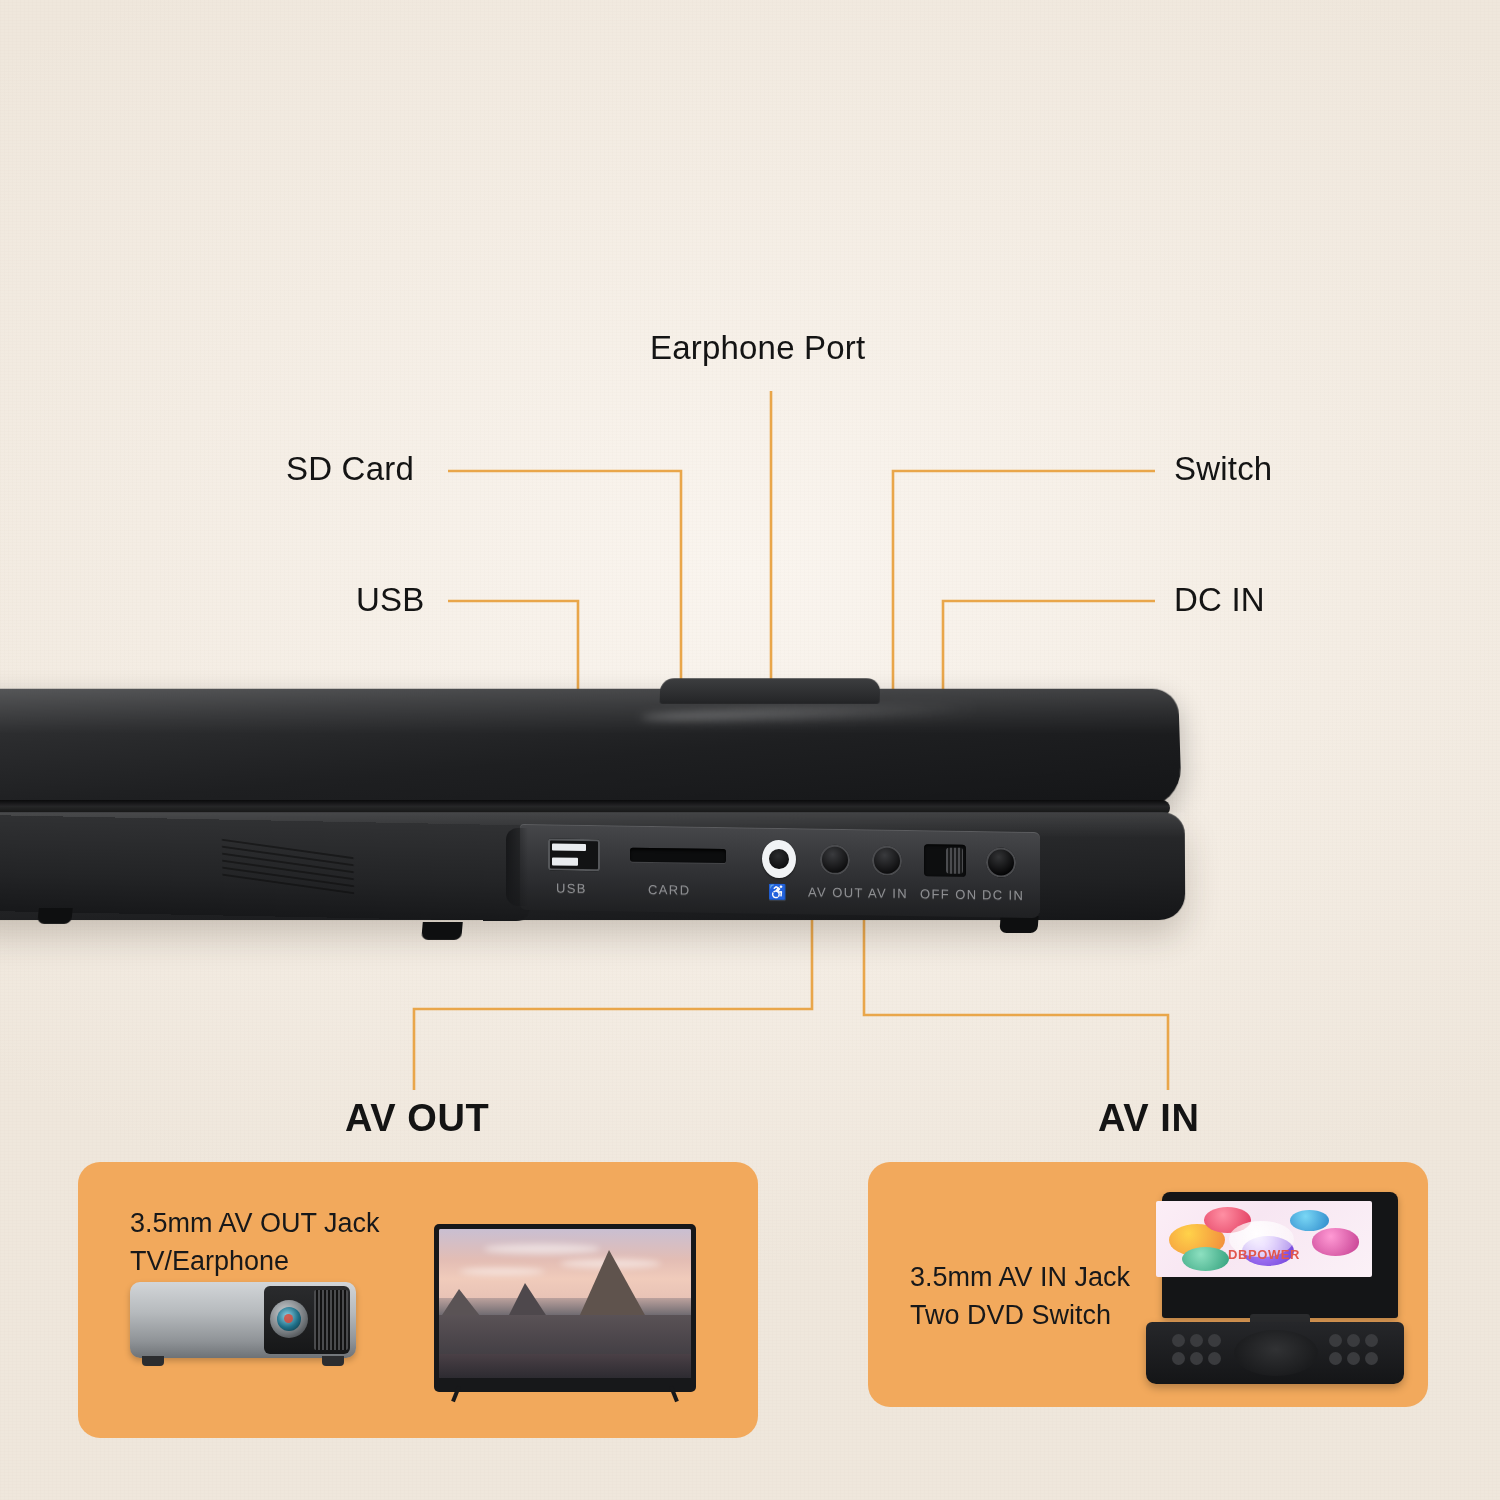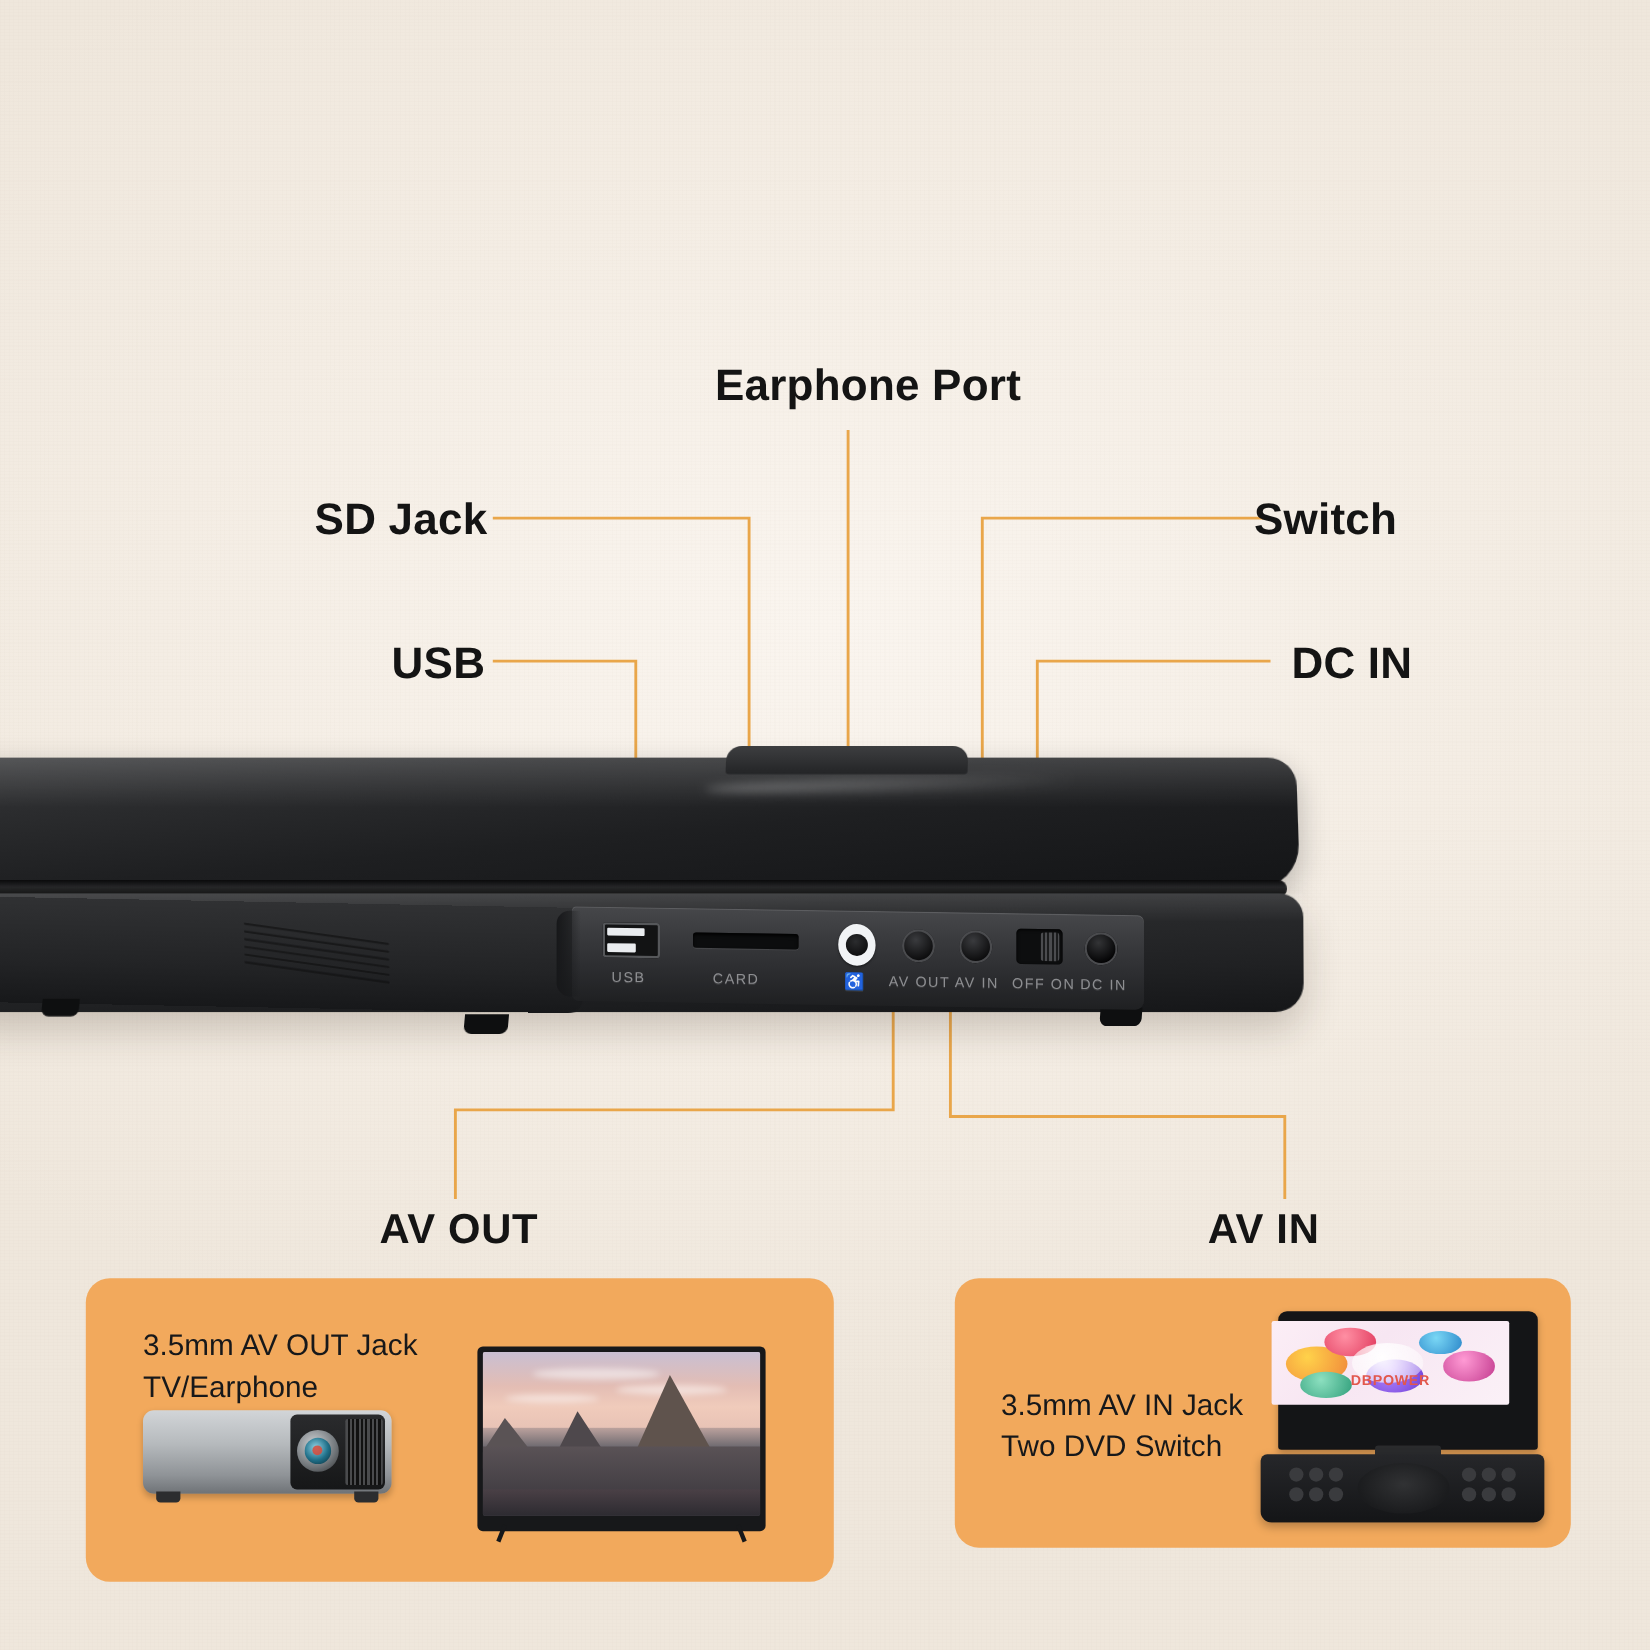--- a/index.html
+++ b/index.html
@@ -20,21 +20,21 @@
   }
 
   
   #title{position:absolute;left:0;right:0;top:48px;text-align:center;
     color:#f4a62c;font-weight:700;letter-spacing:.5px;line-height:.96;
     font-family:"Liberation Sans", sans-serif;}
   #title .l{display:block;font-size:88px;transform:scaleX(1.04);font-weight:700;}
   #title .l2{font-size:88px;}
 
   
-  .lbl{position:absolute;color:#141414;font-size:40px;font-weight:700;white-space:nowrap;
+  .lbl{position:absolute;color:#141414;font-size:33px;font-weight:400;white-space:nowrap;
        font-family:"Liberation Sans", sans-serif;letter-spacing:.2px;}
   .lbl.big{font-size:38px;font-weight:600;letter-spacing:.6px;}
 
   
   #leads{position:absolute;left:0;top:0;width:1500px;height:1500px;pointer-events:none;}
 
   
   #device{position:absolute;left:-30px;top:660px;width:1240px;height:300px;}
 
   .lid{
@@ -207,24 +207,24 @@
 
     <circle class="leaddot" cx="578" cy="862" r="11"></circle>
     <circle class="leaddot" cx="681" cy="862" r="11"></circle>
     <circle class="leaddot" cx="771" cy="858" r="11"></circle>
     <circle class="leaddot" cx="812" cy="866" r="11"></circle>
     <circle class="leaddot" cx="864" cy="866" r="11"></circle>
     <circle class="leaddot" cx="893" cy="856" r="11"></circle>
     <circle class="leaddot" cx="943" cy="856" r="11"></circle>
   </svg>
 
-  <div class="lbl" style="left:286px;top:450px;">SD Jack</div>
+  <div class="lbl" style="left:286px;top:450px;">SD Card</div>
   <div class="lbl" style="left:356px;top:581px;">USB</div>
   <div class="lbl" style="left:650px;top:329px;">Earphone Port</div>
-  <div class="lbl" style="left:1140px;top:450px;">Switch</div>
+  <div class="lbl" style="left:1174px;top:450px;">Switch</div>
   <div class="lbl" style="left:1174px;top:581px;">DC IN</div>
   <div class="lbl big" style="left:345px;top:1097px;">AV OUT</div>
   <div class="lbl big" style="left:1098px;top:1097px;">AV IN</div>
 
   <div id="device">
     <div class="lid"></div>
     <div class="handle"></div>
     <div class="seam"></div>
     <div class="base"></div>
     <div class="frontface"></div>

